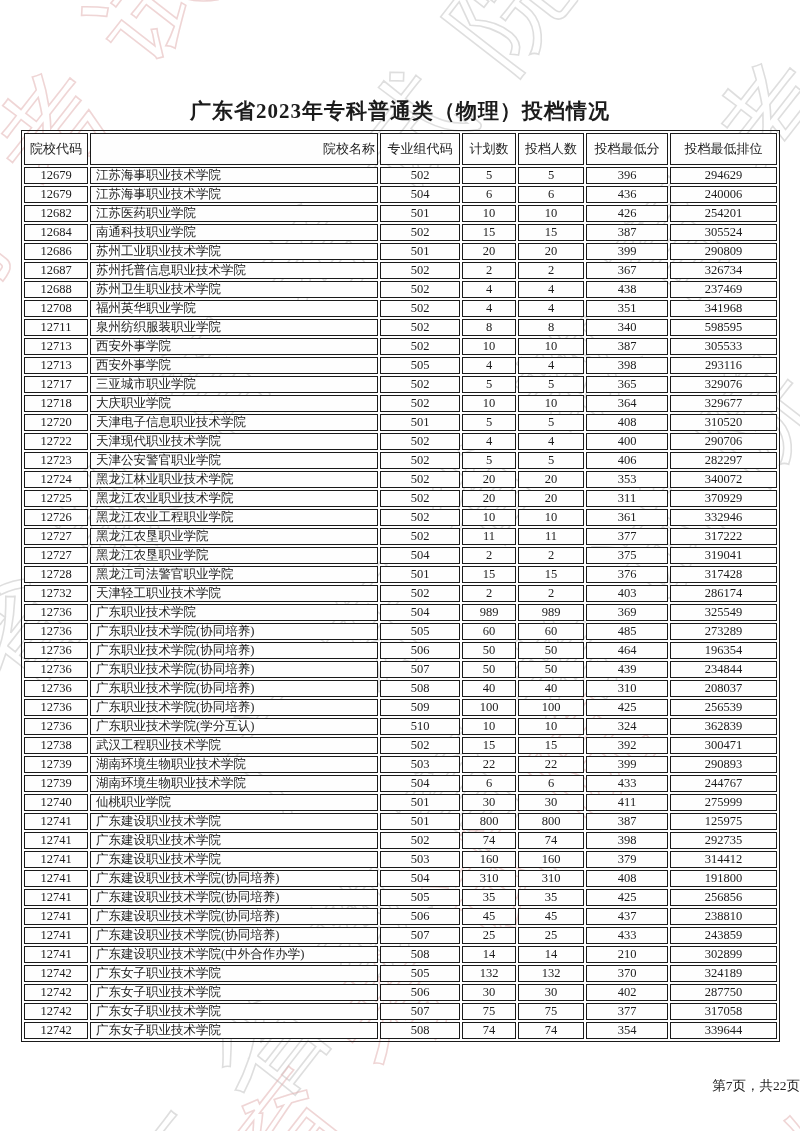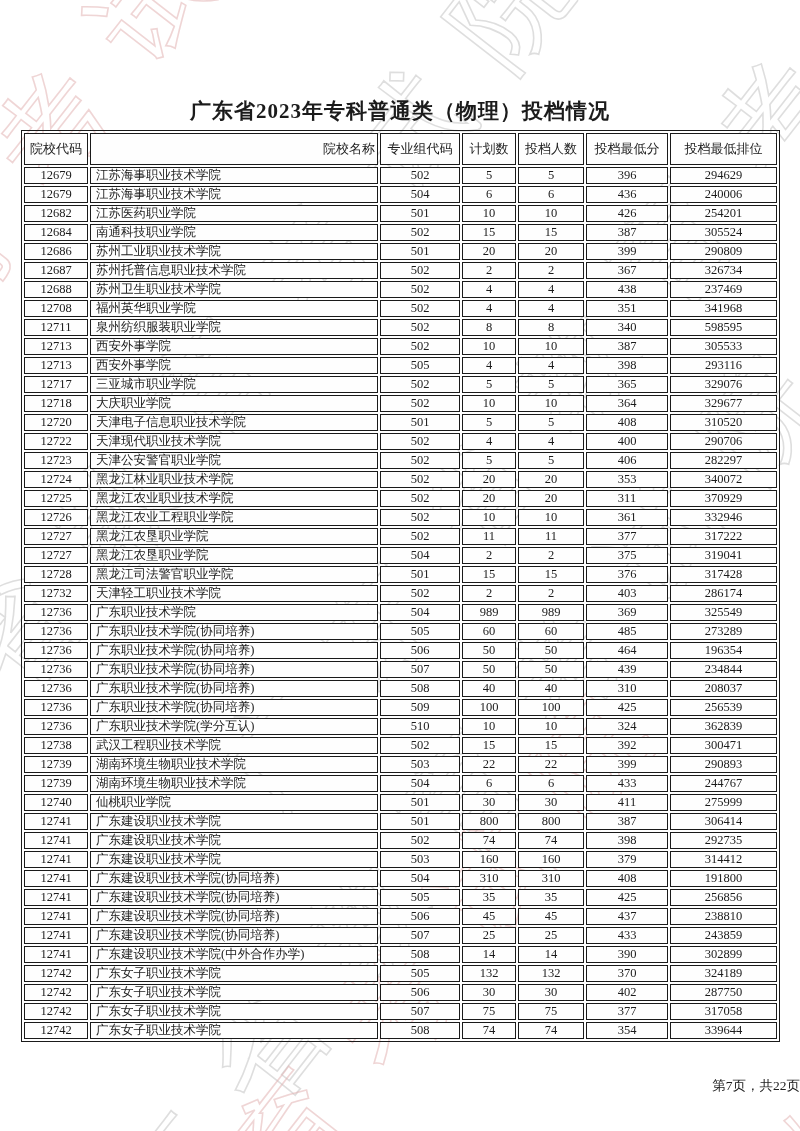--- a/index.html
+++ b/index.html
@@ -443,21 +443,21 @@
           <td>411</td>
           <td>275999</td>
         </tr>
         <tr>
           <td>12741</td>
           <td class="name-col">广东建设职业技术学院</td>
           <td>501</td>
           <td>800</td>
           <td>800</td>
           <td>387</td>
-          <td>306414</td>
+          <td>125975</td>
         </tr>
         <tr>
           <td>12741</td>
           <td class="name-col">广东建设职业技术学院</td>
           <td>502</td>
           <td>74</td>
           <td>74</td>
           <td>398</td>
           <td>292735</td>
         </tr>
@@ -505,21 +505,21 @@
           <td>25</td>
           <td>433</td>
           <td>243859</td>
         </tr>
         <tr>
           <td>12741</td>
           <td class="name-col">广东建设职业技术学院(中外合作办学)</td>
           <td>508</td>
           <td>14</td>
           <td>14</td>
-          <td>390</td>
+          <td>210</td>
           <td>302899</td>
         </tr>
         <tr>
           <td>12742</td>
           <td class="name-col">广东女子职业技术学院</td>
           <td>505</td>
           <td>132</td>
           <td>132</td>
           <td>370</td>
           <td>324189</td>

